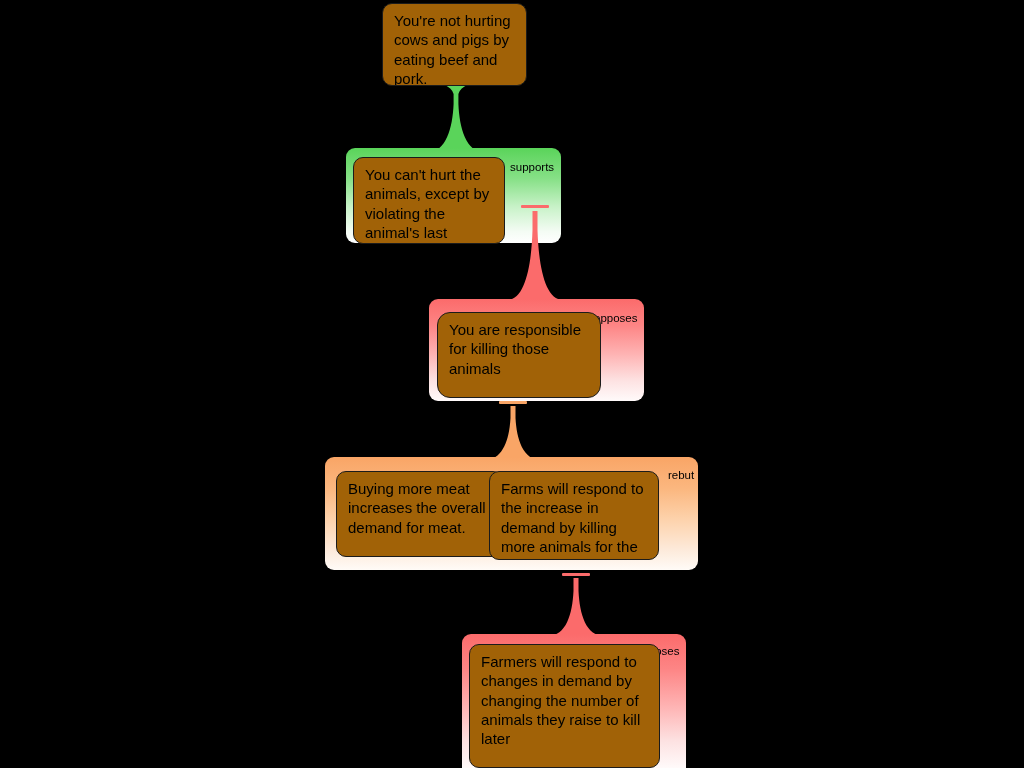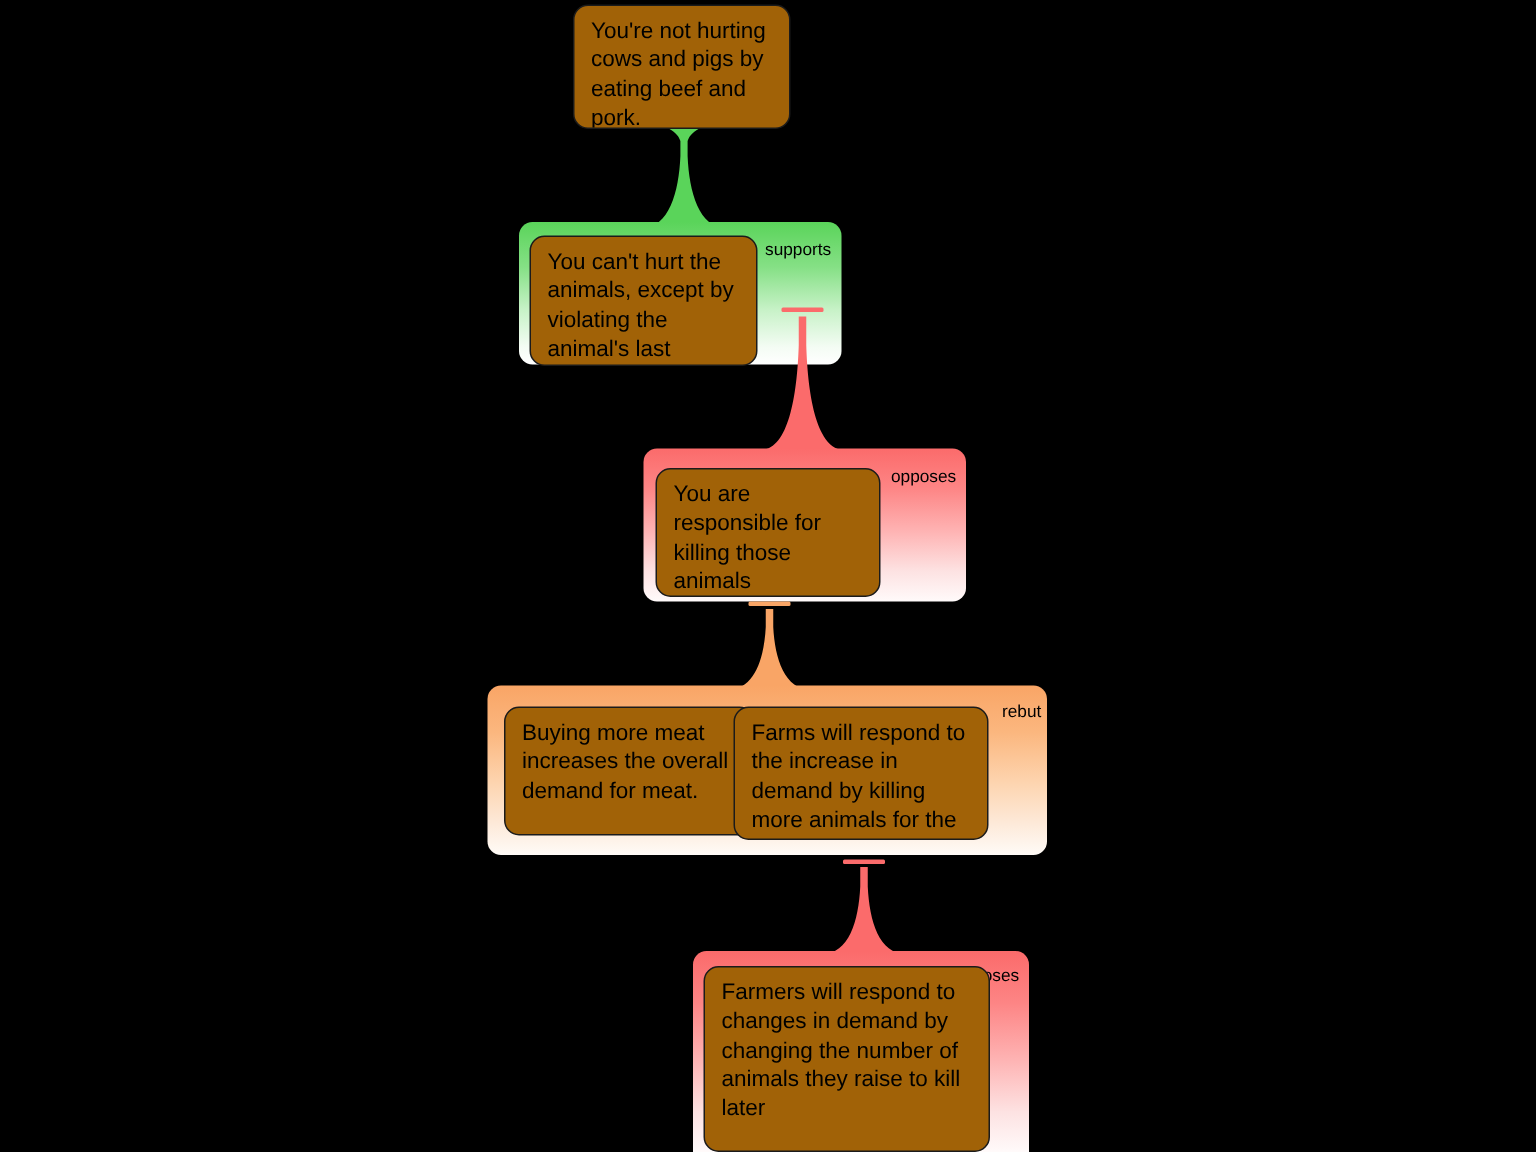--- a/index.html
+++ b/index.html
@@ -89,21 +89,21 @@
   <div class="connector" style="left:507px; top:208px; width:56px; height:92px;">
     <svg width="56" height="92" viewBox="0 0 56 92">
       <path d="M 0 92 C 18 92 24.4 58 25.5 22 L 25.5 3 L 30.5 3 L 30.5 22 C 31.6 58 38 92 56 92 Z" fill="#fb6b6b"></path>
     </svg>
   </div>
 
   <div class="relnode red" style="left:429px; top:299px; width:215px; height:102px;">
     <span class="rel-label" style="left:165px; top:13px;">opposes</span>
   </div>
 
-  <div class="claimbox" style="left:437px; top:312px; width:150px; height:86px;">
+  <div class="claimbox" style="left:437px; top:312px; width:164px; height:86px;border-radius:13px;">
     <p>You are responsible for killing those animals</p>
   </div>
 
   <div class="stub" style="left:499px; top:401px; width:28px; background:#f9a566;"></div>
 
   <div class="connector" style="left:485px; top:404px; width:56px; height:56px;">
     <svg width="56" height="56" viewBox="0 0 56 56">
       <path d="M 0 56 C 18 56 24.4 35 25.5 14 L 25.5 2 L 30.5 2 L 30.5 14 C 31.6 35 38 56 56 56 Z" fill="#f9a566"></path>
     </svg>
   </div>

